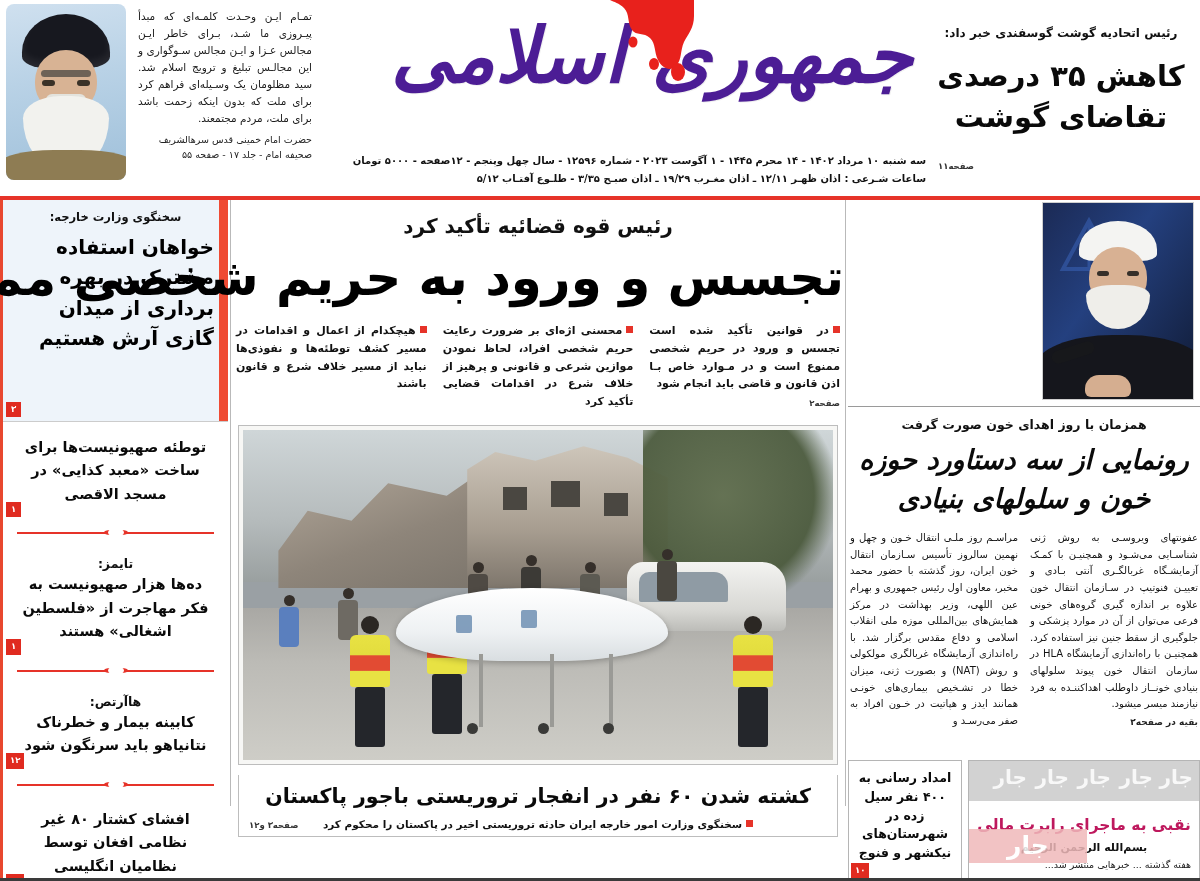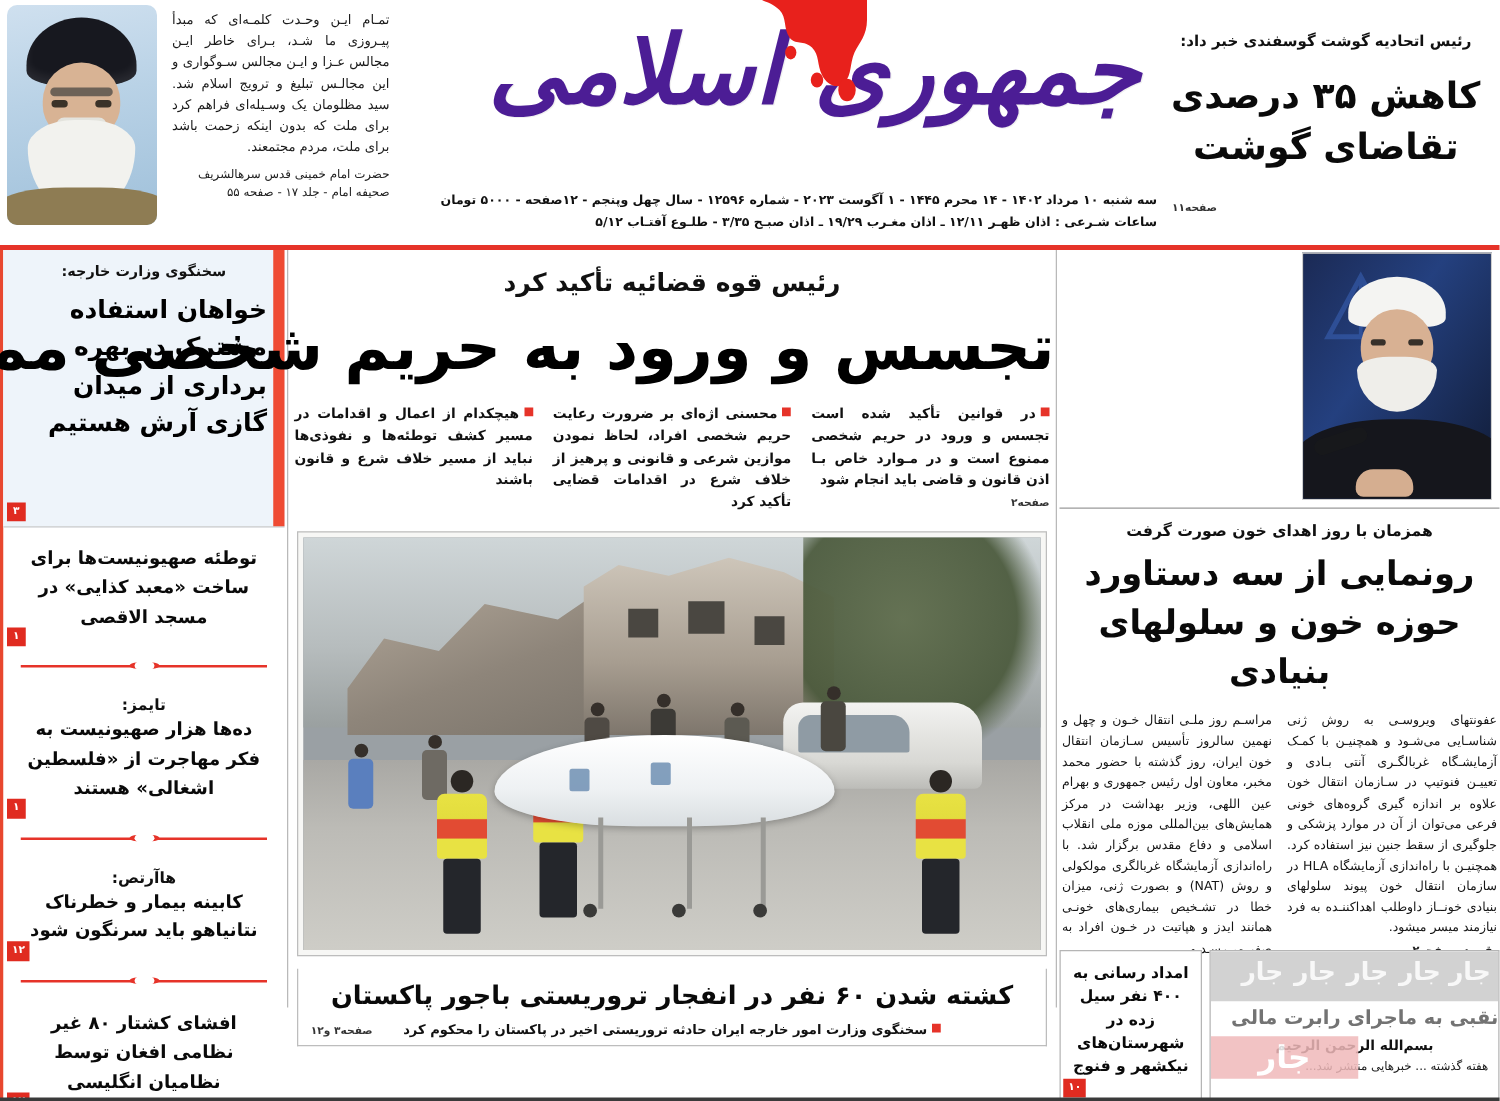--- a/index.html
+++ b/index.html
@@ -572,20 +572,21 @@
     font-weight: 700;
     color: #111;
   }
   .r-head {
     text-align: center;
     font-size: 27px;
     font-weight: 700;
     color: #0a0a0a;
     line-height: 1.45;
     margin-top: 8px;
+    font-style: italic;
   }
   .r-cols {
     display: flex;
     flex-direction: row;
     gap: 12px;
     margin-top: 12px;
     padding: 0 2px;
   }
   .r-cols .c {
     flex: 1;
@@ -646,24 +647,25 @@
   }
   .op-banner .wave {
     position: absolute;
     color: #ffffff;
     font-size: 20px;
     font-weight: 700;
     opacity: .85;
     top: 4px;
   }
   .op-title {
-    margin-top: 3px;
+    margin-top: 14px;
+    text-align: center;
     font-size: 15.5px;
     font-weight: 700;
-    color: #737373;
+    color: #be185d;
     line-height: 1.3;
   }
   .op-stamp {
     position: absolute;
     left: 0; top: 68px;
     width: 118px; height: 34px;
     background: #f0b9ba;
     color: #fff;
     font-size: 25px;
     font-weight: 700;

